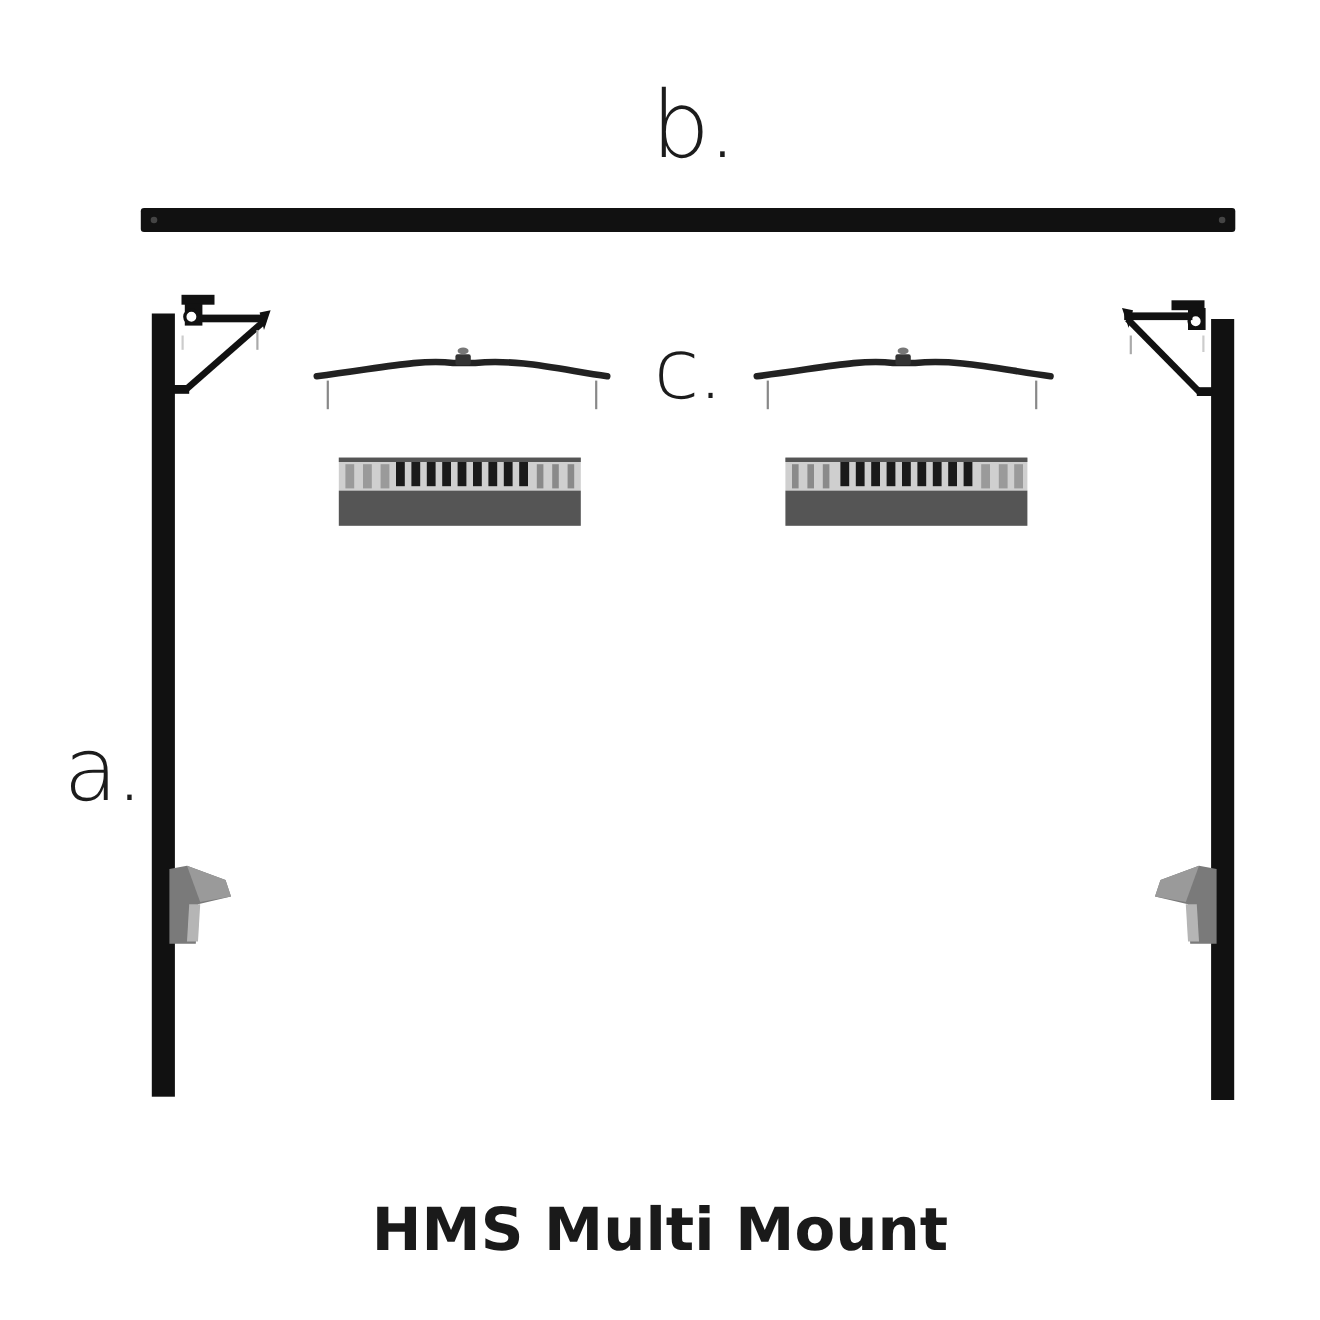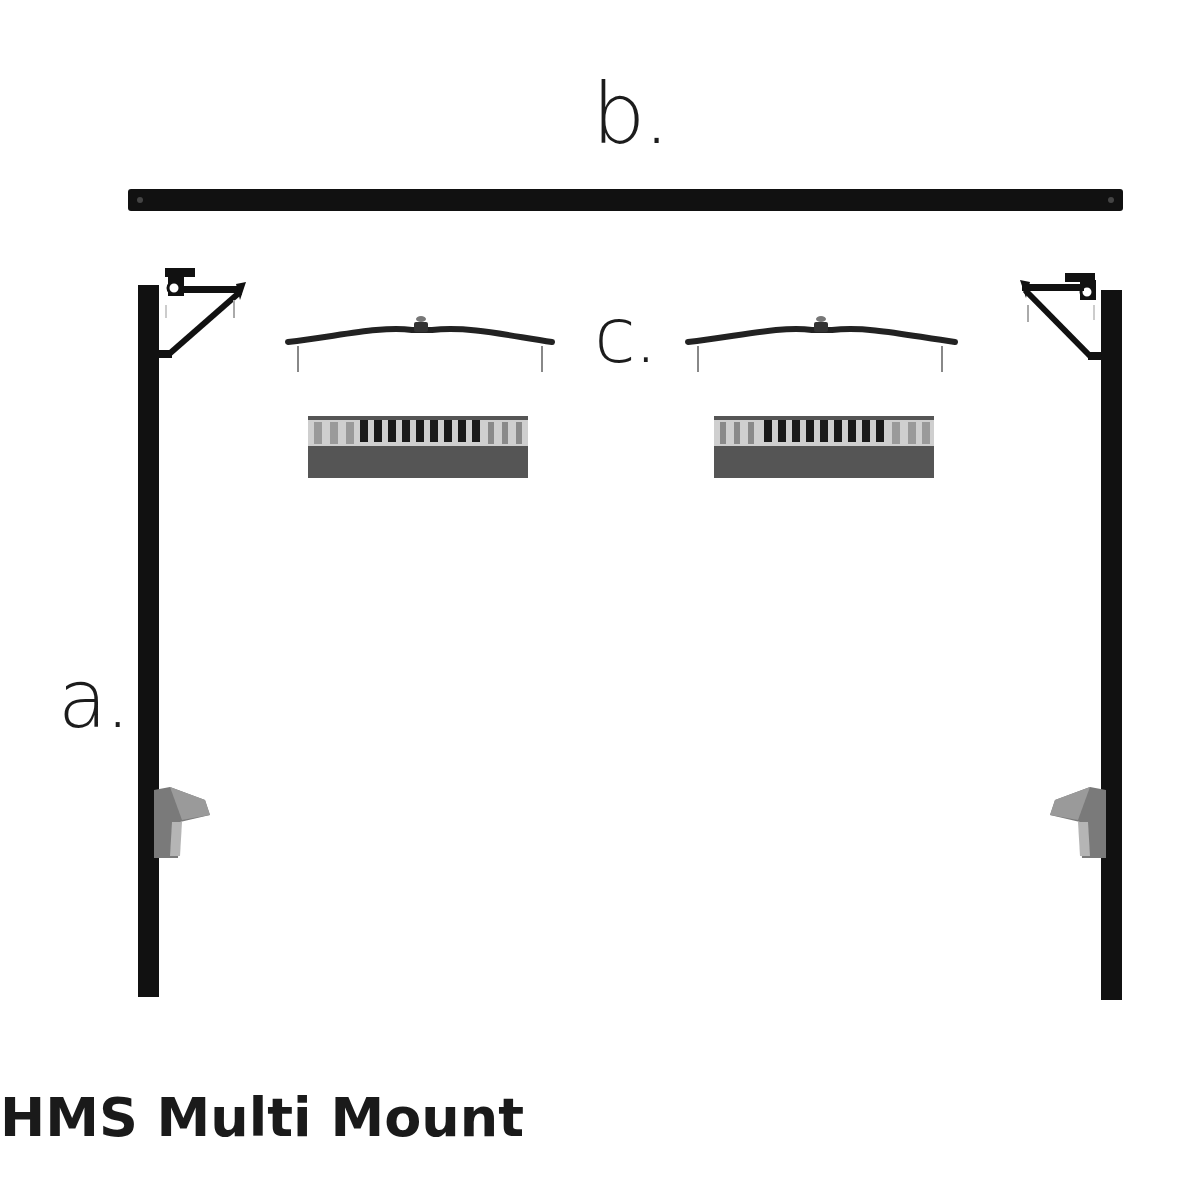--- a/index.html
+++ b/index.html
@@ -23,20 +23,21 @@
       letter-spacing: -2px;
     }
     .label-b { left: 592px; top: 72px; font-size: 84px; }
     .label-c { left: 594px; top: 298px; font-size: 76px; }
     .label-a { left: 58px;  top: 660px; font-size: 80px; }
     .title {
       position: absolute;
       left: 0;
       width: 1200px;
       top: 1086px;
+      text-align: center;
       font-family: "DejaVu Sans", sans-serif;
       font-weight: bold;
       font-size: 54px;
       letter-spacing: 0px;
       color: #1a1a1a;
     }
     svg.art {
       position: absolute;
       left: 0;
       top: 0;

